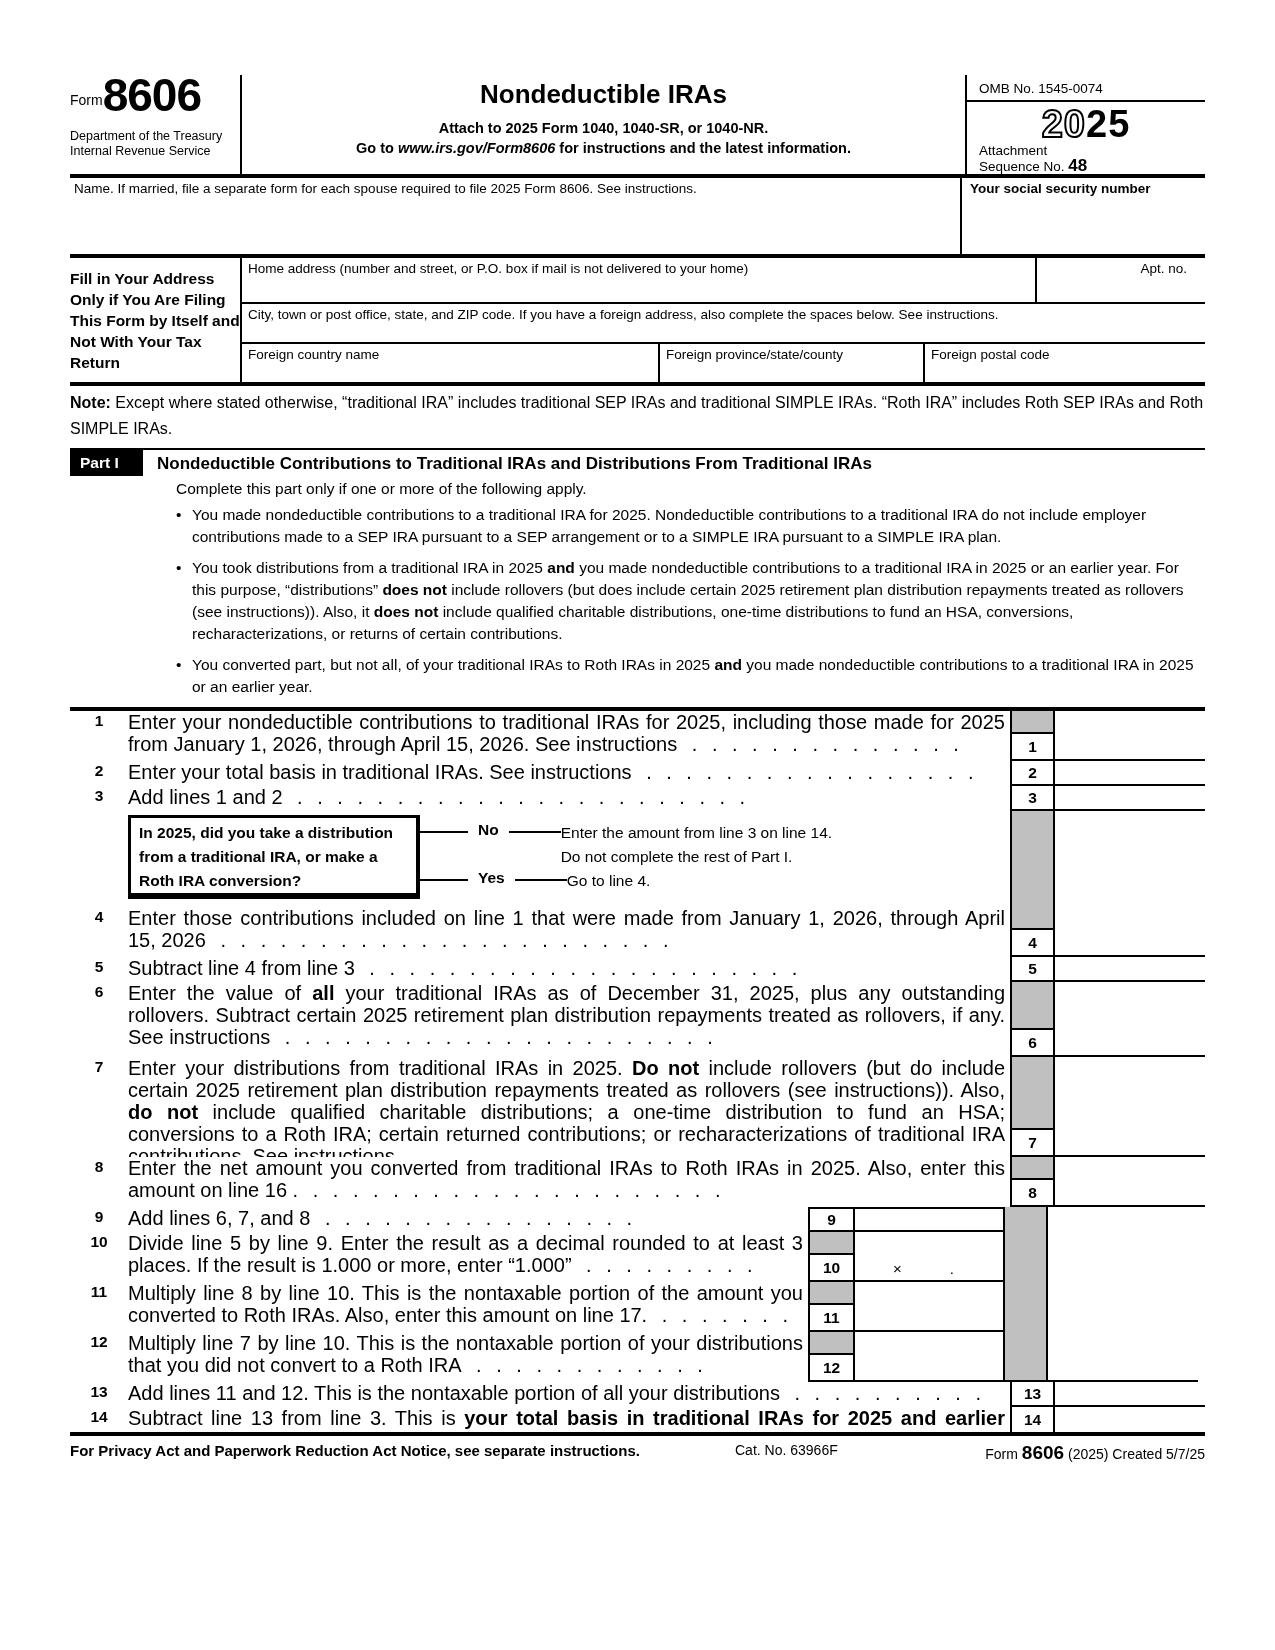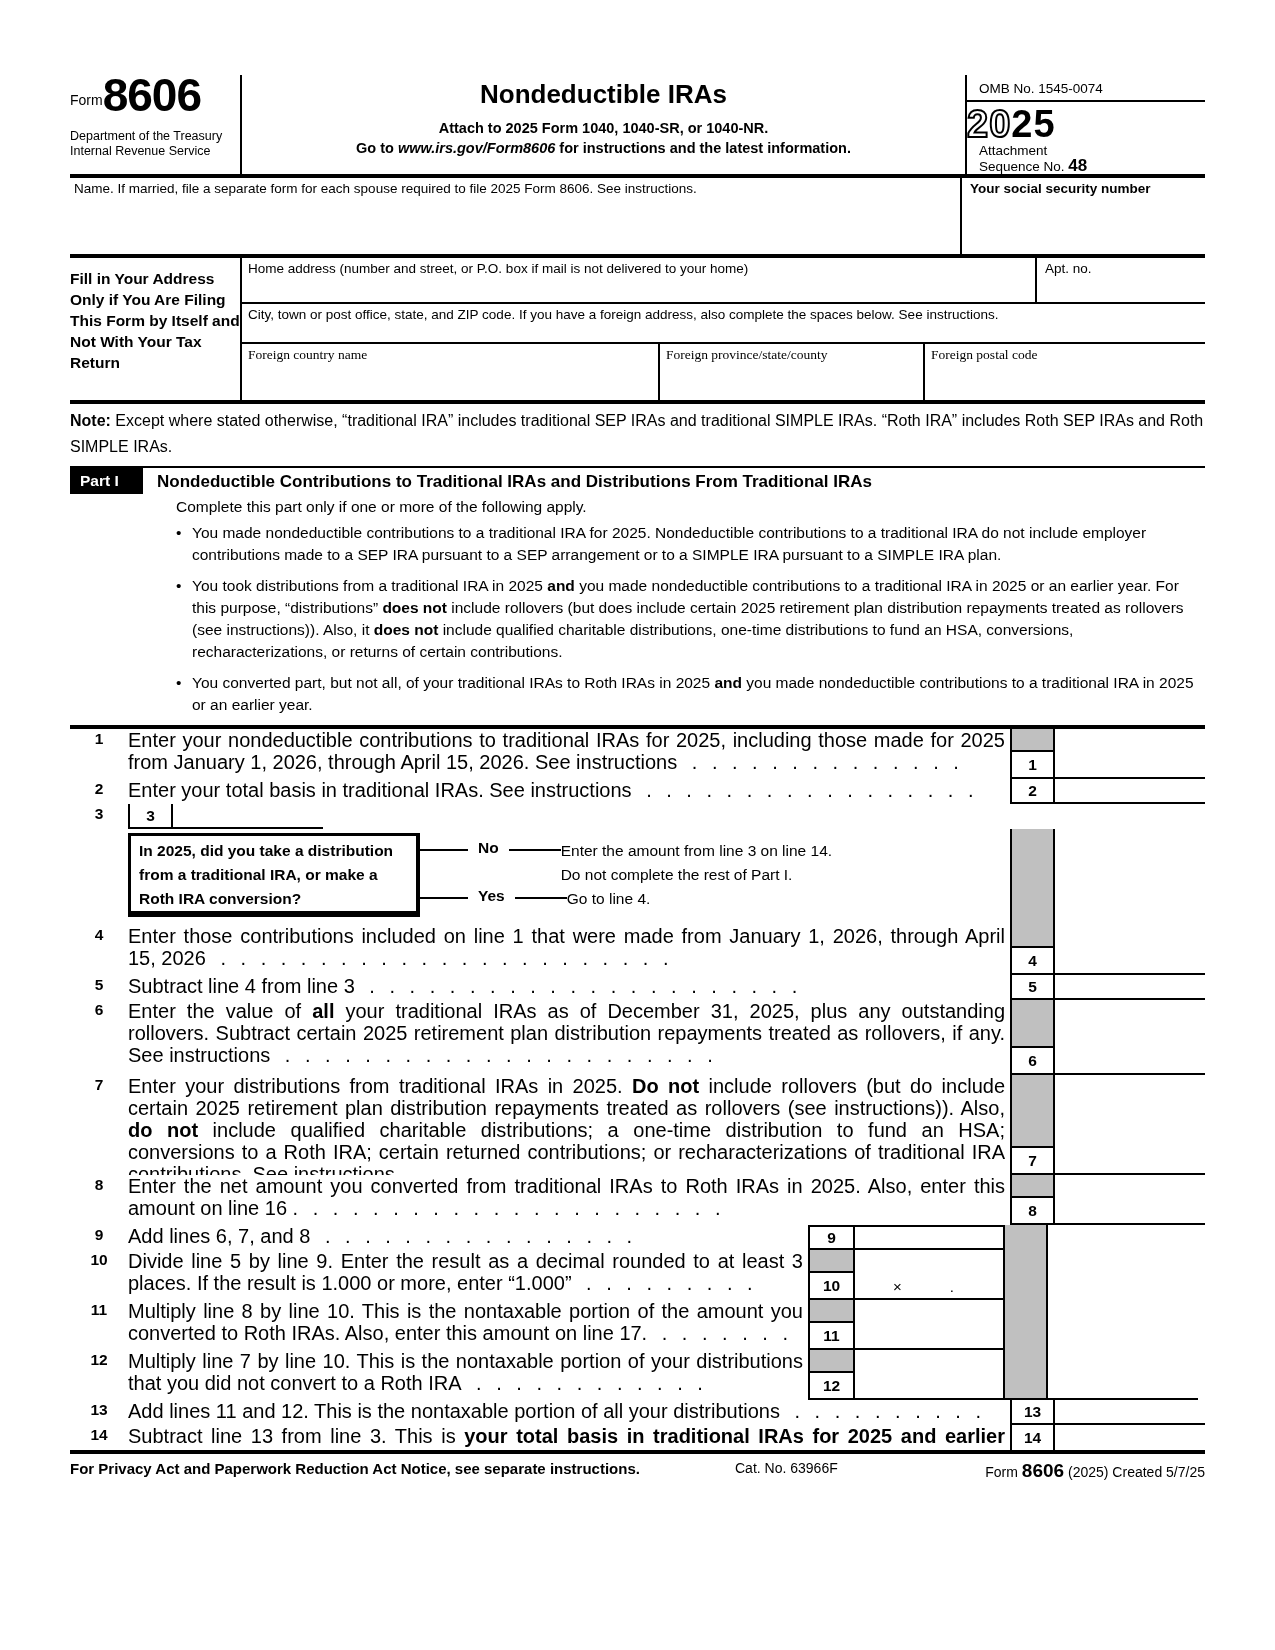--- a/index.html
+++ b/index.html
@@ -15,37 +15,37 @@
   .hdr-form-line { display:flex; align-items:flex-end; }
   .hdr-form-word { font-size:14px; padding-bottom:7px; }
   .hdr-form-no { font-size:46px; font-weight:bold; letter-spacing:-1px; line-height:40px; }
   .hdr-agency { font-size:12.5px; line-height:15px; margin-top:14px; }
   .hdr-center { flex:1; border-left:2px solid #000; border-right:2px solid #000; text-align:center; padding:2px 10px 4px; }
   .hdr-title { font-size:26px; font-weight:bold; margin-top:2px; }
   .hdr-attach { font-size:14.5px; font-weight:bold; margin-top:10px; }
   .hdr-goto { font-size:14.5px; font-weight:bold; margin-top:4px; }
   .hdr-right { width:238px; }
   .hdr-omb { font-size:13.5px; padding:6px 0 4px 12px; border-bottom:2px solid #000; }
-  .hdr-year { text-align:left; font-size:38px; font-weight:bold; line-height:38px; margin-top:3px; letter-spacing:1px; }
+  .hdr-year { text-align:center; font-size:38px; font-weight:bold; line-height:38px; margin-top:3px; letter-spacing:1px; }
   .yr-outline { color:#fff; -webkit-text-stroke:2px #000; text-shadow:0 0 0 #000; }
   .hdr-attachment { font-size:13.5px; line-height:15px; padding-left:12px; }
   .hdr-seq-no { font-size:17px; font-weight:bold; }
   
   .name-row { display:flex; border-bottom:4px solid #000; height:80px; }
   .name-cell { flex:1; font-size:13.5px; padding:3px 4px; }
   .ssn-cell { width:245px; border-left:2px solid #000; font-size:13.5px; font-weight:bold; padding:3px 0 0 8px;margin-left:28px; }
   
   .addr { display:flex; border-bottom:4px solid #000; }
   .addr-side { width:170px; font-size:15.5px; font-weight:bold; line-height:21px; padding-top:10px; }
   .addr-main { flex:1; border-left:2px solid #000; }
   .addr-row1 { display:flex; height:46px; border-bottom:2px solid #000; }
   .addr-home { flex:1; font-size:13.5px; padding:3px 6px; }
-  .addr-apt { width:170px; border-left:2px solid #000; font-size:13.5px; padding:3px 8px; }
+  .addr-apt { width:170px; border-left:2px solid #000; font-size:13.5px; padding:3px 18px;text-align:right; }
   .addr-row2 { height:40px; border-bottom:2px solid #000; font-size:13.5px; padding:3px 6px; }
-  .addr-row3 { display:flex; height:56px;font-family:Liberation Serif, serif; }
+  .addr-row3 { display:flex; height:38px; }
   .addr-country { flex:1; font-size:13.5px; padding:3px 6px; }
   .addr-prov { width:265px; border-left:2px solid #000; font-size:13.5px; padding:3px 6px; }
   .addr-postal { width:282px; border-left:2px solid #000; font-size:13.5px; padding:3px 6px; }
   
   .note { font-size:16px; line-height:26px; padding:4px 0 6px; }
   
   .part-bar { display:flex; align-items:stretch; border-top:2px solid #000; height:28px; }
   .part-label { background:#000; color:#fff; font-weight:bold; font-size:15.5px; width:73px; display:flex; align-items:center; padding-left:10px; }
   .part-title { font-weight:bold; font-size:17px; padding:4px 0 0 14px; }
   .part-sub { font-size:15.5px; margin:4px 0 6px 106px; }
@@ -190,20 +190,21 @@
       <div class="fl-num">2</div>
       <div class="fl-text"><span><span>Enter your total basis in traditional IRAs. See instructions</span></span><span class="dots"> .  .  .  .  .  .  .  .  .  .  .  .  .  .  .  .  .</span></div>
       <div class="numcol bb">
           <div class="nb-num">2</div>
         </div>
       <div class="entrycol bb"></div>
     </div>
 
     <div class="fline h1r">
       <div class="fl-num">3</div>
+      <div class="fl-text"><span><span>Add lines 1 and 2</span></span><span class="dots"> .  .  .  .  .  .  .  .  .  .  .  .  .  .  .  .  .  .  .  .  .  .  .</span></div>
       <div class="numcol bb">
           <div class="nb-num">3</div>
         </div>
       <div class="entrycol bb"></div>
     </div>
 
     <div class="qrow" style="height:96px">
       <div class="qrow-content">
         <div class="qbox">In 2025, did you take a distribution from a traditional IRA, or make a Roth IRA conversion?</div>
         <div class="qlines">

